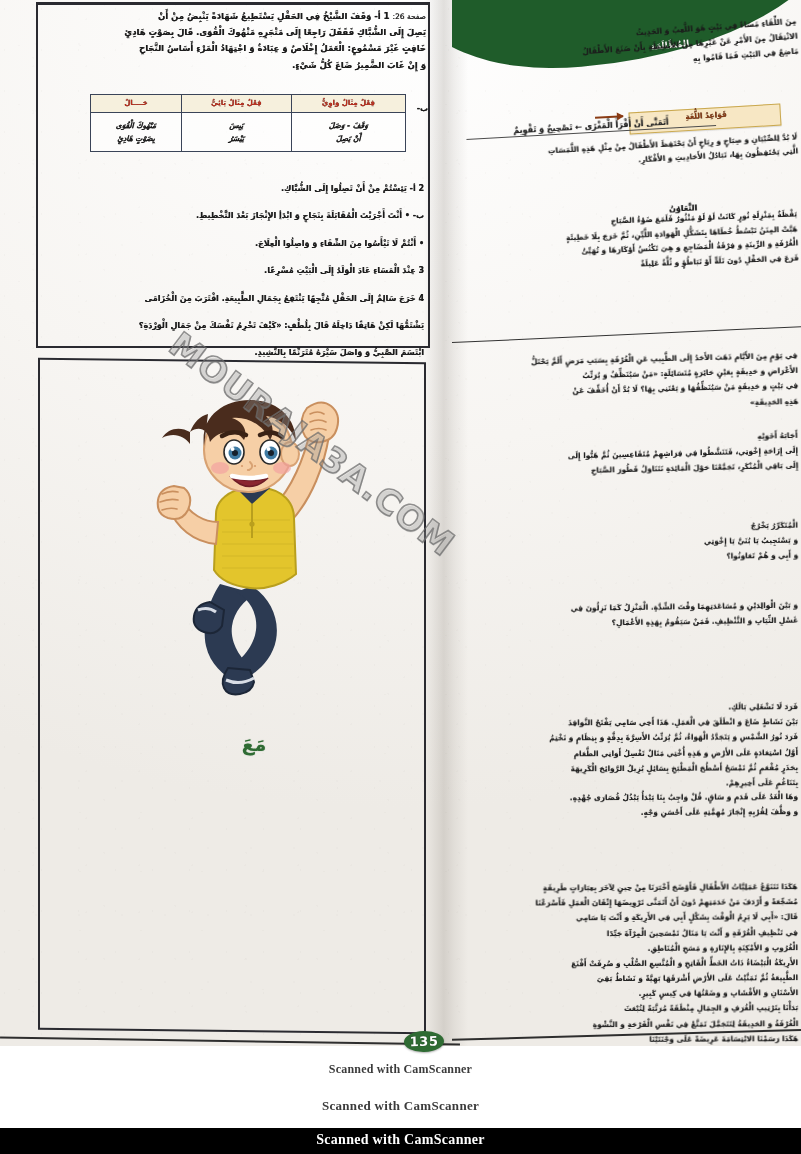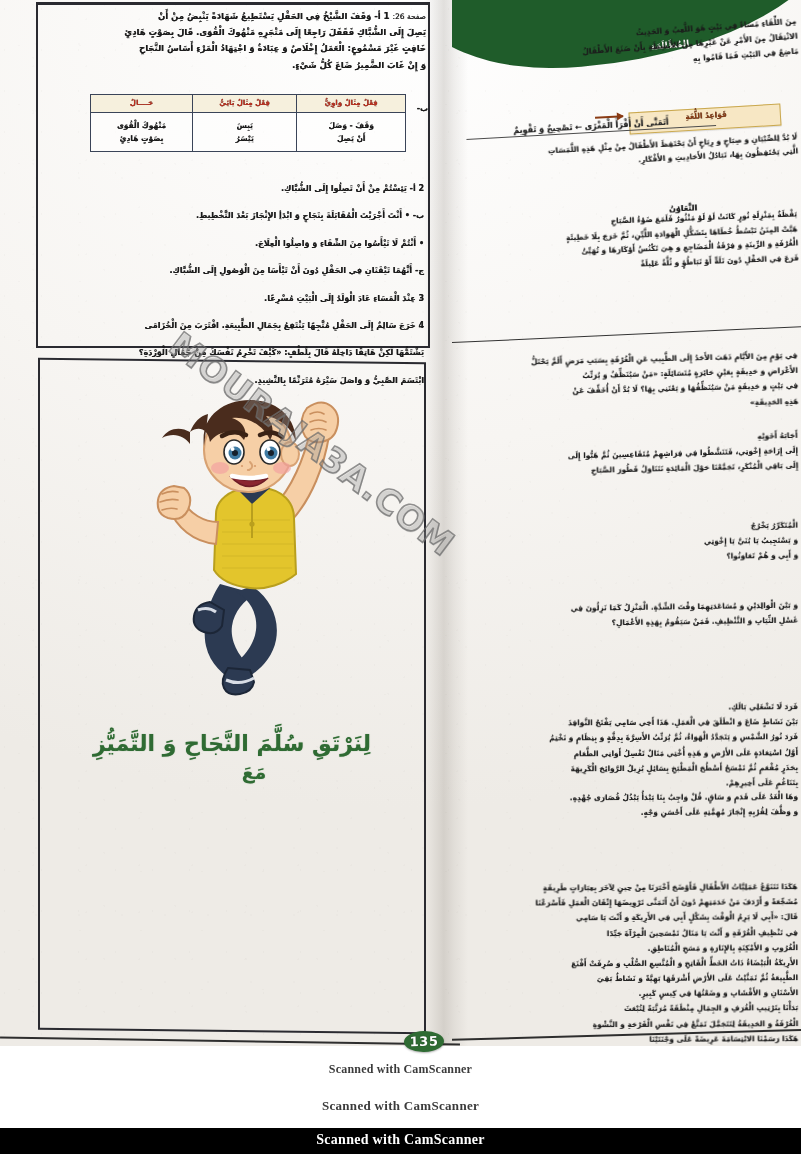--- a/index.html
+++ b/index.html
@@ -81,21 +81,21 @@
     border:1.4px solid #3a4458;
     padding:2px 4px;text-align:center;vertical-align:middle;
     font-size:7.5px;line-height:1.8;
     direction:rtl;
   }
   table.extable thead th{
     background:#f6f0dd;color:#c02d1c;font-weight:700;font-size:7px;
     height:13px;
   }
   table.extable tbody td{height:34px;color:#1b1b1b;font-weight:600;}
-  .cellline{display:block;}
+  .cellline{display:block;font-style:italic;}
 
   #left-list{
     position:absolute;right:8px;left:8px;top:168px;
     font-size:8px;line-height:2.05;font-weight:600;
   }
   #left-list .li{display:block;margin-bottom:1px;margin-top:11px;}
   #left-list .num{font-weight:800;}
 
   
   #illustration-block{
@@ -318,23 +318,20 @@
 
     <div id="left-list" class="ar">
       <span class="li"><b class="num">2</b>
         <span>أ-</span>
         <span>يَئِسْتُمْ مِنْ أَنْ تَصِلُوا إِلَى الشُّبَّاكِ.</span></span>
       <span class="li">
         <span>ب-</span>
         <span>• أَنْتَ أَجْرَيْتَ الْمُقَابَلَةَ بِنَجَاحٍ وَ ابْدَأِ الإِنْجَازَ بَعْدَ التَّخْطِيطِ.</span></span>
       <span class="li">
         <span>• أَنْتُمْ لَا تَيْأَسُوا مِنَ الشِّفَاءِ وَ وَاصِلُوا الْعِلَاجَ.</span></span>
-      <span class="li">
-        <span>ج-</span>
-        <span>أَنَّهُمَا تَيْقَنَانِ فِي الحَقْلِ دُونَ أَنْ تَيْأَسَا مِنَ الْوُصُولِ إِلَى الشُّبَّاكِ.</span></span>
       <span class="li"><b class="num">3</b>
         <span>عِنْدَ الْمَسَاءِ عَادَ الْوَلَدُ إِلَى الْبَيْتِ مُسْرِعًا.</span></span>
       <span class="li"><b class="num">4</b>
         <span>خَرَجَ سَالِمٌ إِلَى الحَقْلِ مُتَّجِهًا يَنْتَفِعُ بِجَمَالِ الطَّبِيعَةِ. اقْتَرَبَ مِنَ الْخُزَامَى</span></span>
       <span class="li">
         <span>يَشْتَمُّهَا لَكِنْ هَاتِفًا دَاخِلَهُ قَالَ بِلُطْفٍ: «كَيْفَ تَحْرِمُ نَفْسَكَ مِنْ جَمَالِ الْوَرْدَةِ؟</span></span>
       <span class="li">
         <span>ابْتَسَمَ الصَّبِيُّ وَ وَاصَلَ سَيْرَهُ مُتَرَنِّمًا بِالنَّشِيدِ.</span></span>
     </div>
 
@@ -403,21 +400,20 @@
             </g>
 
           <path d="M126 74 q5 5 -1 8" stroke="#d8a273" stroke-width="2" fill="none" stroke-linecap="round"></path>
 
           <path d="M106 88 q18 20 38 2 q-18 6 -38 -2 Z" fill="#8a2530" stroke="#6d1c26" stroke-width="1.6"></path>
           <path d="M108 88 q17 4 34 0" stroke="#ffffff" stroke-width="4.5" fill="none" stroke-linecap="round"></path>
         </svg>
       </div>
 
       <div id="motto-green" class="ar">
-        <div id="motto-line1">لِنَرْتَقِ سُلَّمَ النَّجَاحِ وَ التَّمَيُّزِ</div>
         <div id="motto-line2">مَعَ</div>
       </div>
 
     </div>
 
     <div id="watermark">MOURAJA3A.COM</div>
   </div>
 
   <div id="right-page">
     <div id="right-banner"></div>

